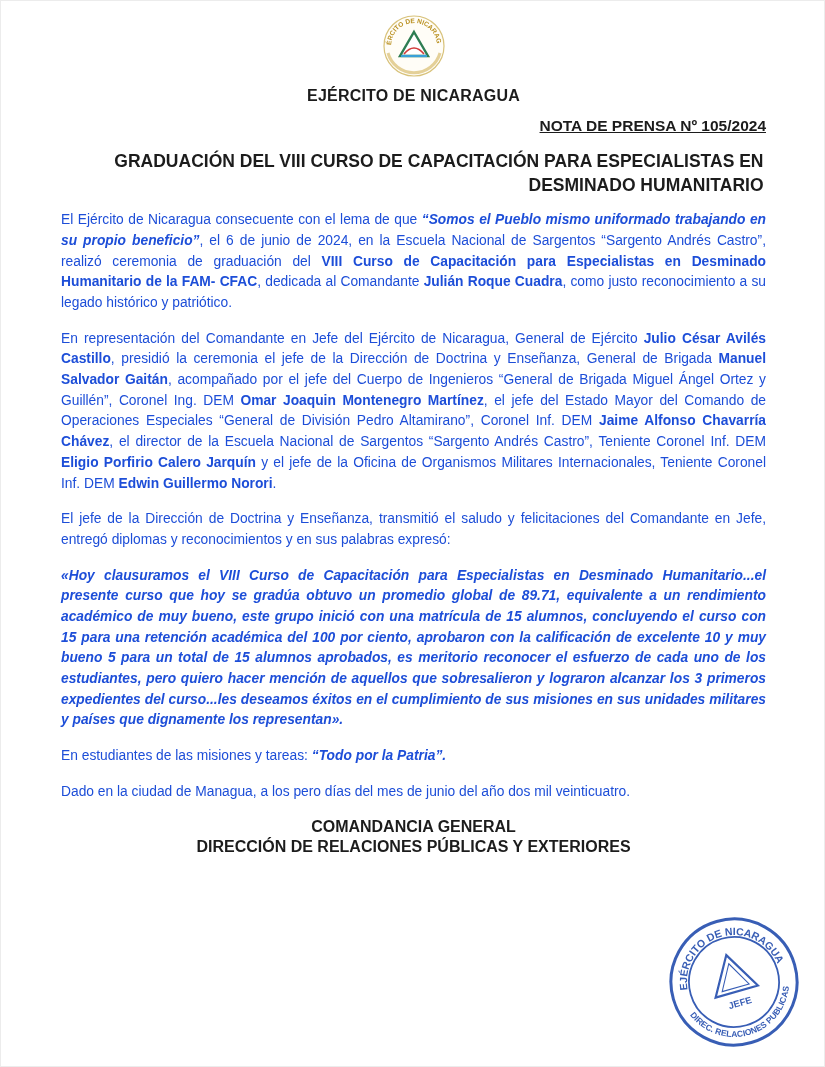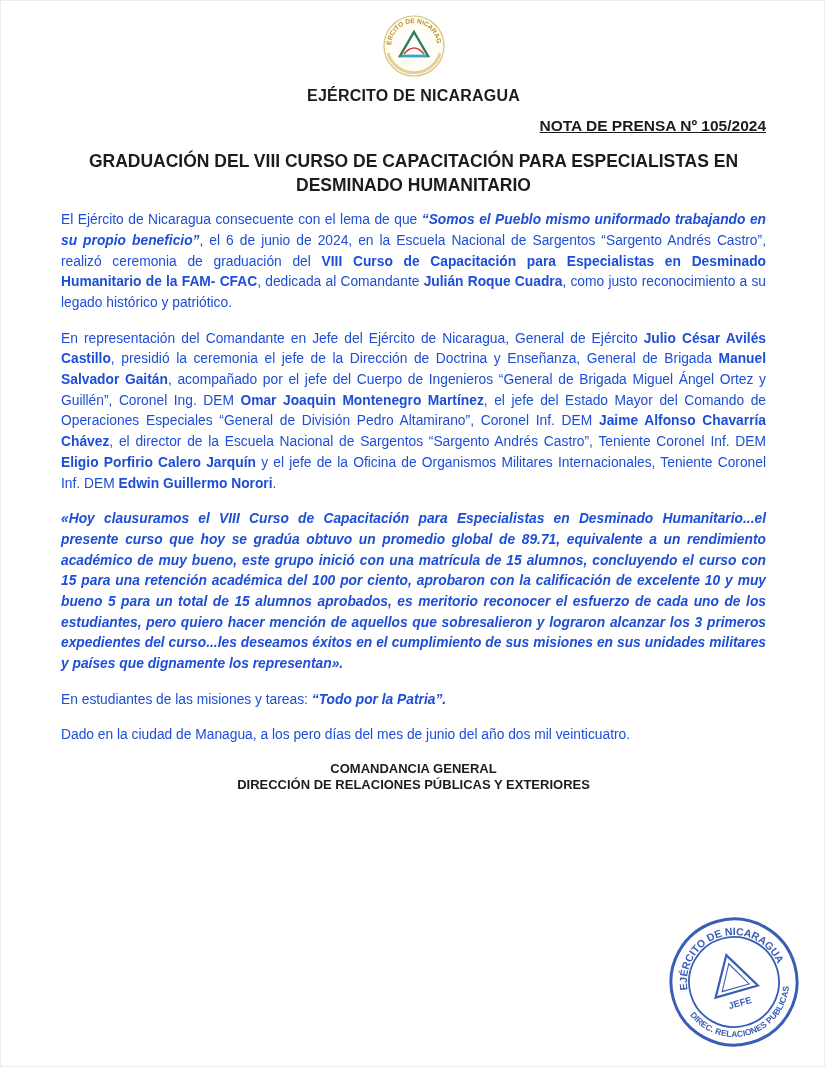--- a/index.html
+++ b/index.html
@@ -21,29 +21,29 @@
   .logo-wrap { text-align: center; margin: 0 0 2px 0; }
   .org-name {
     text-align: center; font-weight: bold; font-size: 16px;
     letter-spacing: .2px; margin: 4px 0 12px 0;
   }
   .press-note {
     text-align: right; font-weight: bold; font-size: 15.5px;
     text-decoration: underline; margin: 0 0 15px 0;
   }
   .doc-title {
-    text-align: center; font-weight: bold; font-size: 17.5px;
+    text-align: right; font-weight: bold; font-size: 17.5px;
     line-height: 1.35; margin: 0 auto 13px auto; max-width: 700px;
   }
   .body-text p {
     font-size: 13.8px; line-height: 1.5; text-align: justify;
     margin: 0 0 15px 0; color: #1d4ed8;
   }
   .footer {
-    text-align: center; font-weight: bold; font-size: 13px;
+    text-align: center; font-weight: bold; font-size: 16px;
     line-height: 1.25; margin-top: 4px;
   }
   .seal {
     position: absolute; left: 666px; top: 914px;
     width: 134px; height: 134px;
     transform: rotate(-16deg);
     opacity: .93;
     pointer-events: none;
   }
   .seal-text { fill: #2a52b0; font-weight: bold; font-family: "Liberation Sans", sans-serif; }
@@ -73,20 +73,21 @@
 
     <div class="org-name">EJÉRCITO DE NICARAGUA</div>
 
     <div class="press-note">NOTA DE PRENSA Nº 105/2024</div>
 
     <div class="doc-title">GRADUACIÓN DEL VIII CURSO DE CAPACITACIÓN PARA ESPECIALISTAS EN DESMINADO HUMANITARIO</div>
 
     <div class="body-text">
         <p><span>El Ejército de Nicaragua consecuente con el lema de que </span><span style="font-weight: bold; font-style: italic;">“Somos el Pueblo mismo uniformado trabajando en su propio beneficio”</span><span>, el 6 de junio de 2024, en la Escuela Nacional de Sargentos “Sargento Andrés Castro”, realizó ceremonia de graduación del </span><span style="font-weight: bold;">VIII Curso de Capacitación para Especialistas en Desminado Humanitario de la FAM- CFAC</span><span>, dedicada al Comandante </span><span style="font-weight: bold;">Julián Roque Cuadra</span><span>, como justo reconocimiento a su legado histórico y patriótico.</span></p>
         <p><span>En representación del Comandante en Jefe del Ejército de Nicaragua, General de Ejército </span><span style="font-weight: bold;">Julio César Avilés Castillo</span><span>, presidió la ceremonia el jefe de la Dirección de Doctrina y Enseñanza, General de Brigada </span><span style="font-weight: bold;">Manuel Salvador Gaitán</span><span>, acompañado por el jefe del Cuerpo de Ingenieros “General de Brigada Miguel Ángel Ortez y Guillén”, Coronel Ing. DEM </span><span style="font-weight: bold;">Omar Joaquin Montenegro Martínez</span><span>, el jefe del Estado Mayor del Comando de Operaciones Especiales “General de División Pedro Altamirano”, Coronel Inf. DEM </span><span style="font-weight: bold;">Jaime Alfonso Chavarría Chávez</span><span>, el director de la Escuela Nacional de Sargentos “Sargento Andrés Castro”, Teniente Coronel Inf. DEM </span><span style="font-weight: bold;">Eligio Porfirio Calero Jarquín</span><span> y el jefe de la Oficina de Organismos Militares Internacionales, Teniente Coronel Inf. DEM </span><span style="font-weight: bold;">Edwin Guillermo Norori</span><span>.</span></p>
+        <p><span>El jefe de la Dirección de Doctrina y Enseñanza, transmitió el saludo y felicitaciones del Comandante en Jefe, entregó diplomas y reconocimientos y en sus palabras expresó:</span></p>
         <p><span style="font-weight: bold; font-style: italic;">«Hoy clausuramos el VIII Curso de Capacitación para Especialistas en Desminado Humanitario...el presente curso que hoy se gradúa obtuvo un promedio global de 89.71, equivalente a un rendimiento académico de muy bueno, este grupo inició con una matrícula de 15 alumnos, concluyendo el curso con 15 para una retención académica del 100 por ciento, aprobaron con la calificación de excelente 10 y muy bueno 5 para un total de 15 alumnos aprobados, es meritorio reconocer el esfuerzo de cada uno de los estudiantes, pero quiero hacer mención de aquellos que sobresalieron y lograron alcanzar los 3 primeros expedientes del curso...les deseamos éxitos en el cumplimiento de sus misiones en sus unidades militares y países que dignamente los representan».</span></p>
         <p><span>En estudiantes de las misiones y tareas: </span><span style="font-weight: bold; font-style: italic;">“Todo por la Patria”.</span></p>
         <p><span>Dado en la ciudad de Managua, a los pero días del mes de junio del año dos mil veinticuatro.</span></p>
       </div>
 
     <div class="footer">
       <div>COMANDANCIA GENERAL</div>
       <div>DIRECCIÓN DE RELACIONES PÚBLICAS Y EXTERIORES</div>
     </div>
 

